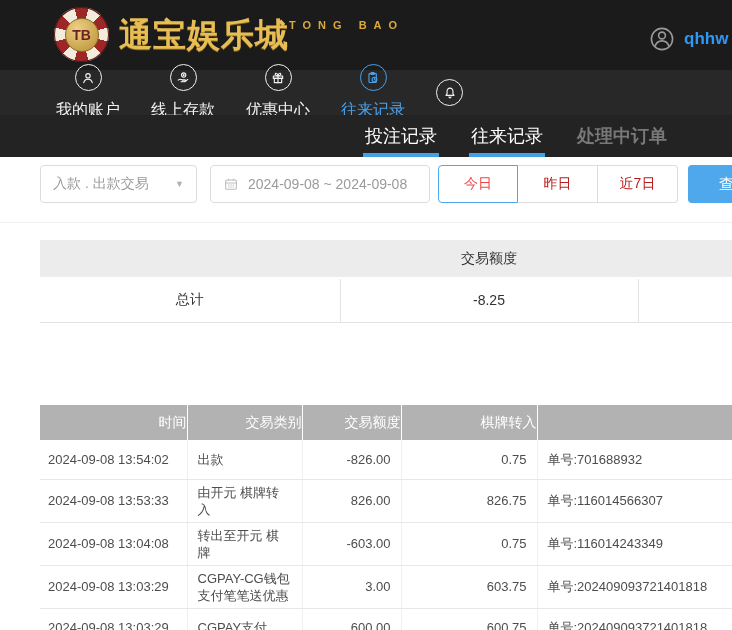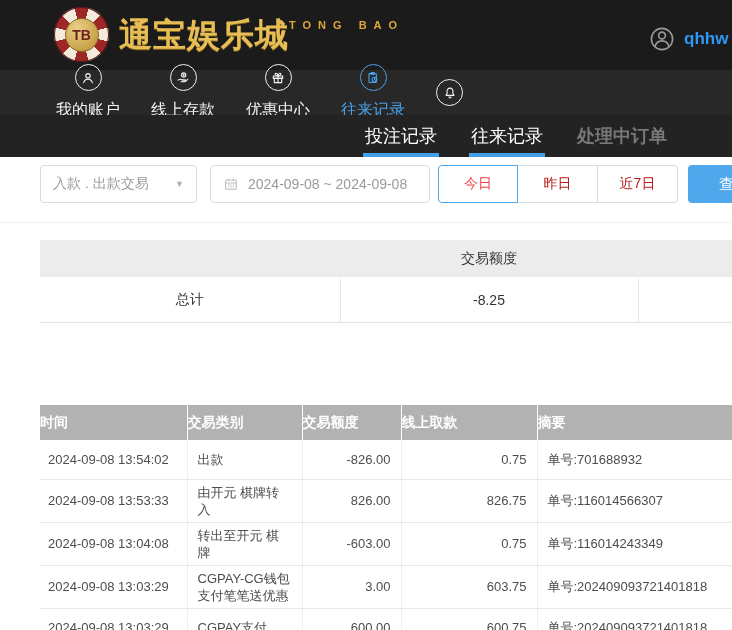--- a/index.html
+++ b/index.html
@@ -76,22 +76,22 @@
   .sum-table { position:absolute; left:40px; top:83px; width:800px; border-collapse:collapse;
                font-size:14px; color:#333; table-layout:fixed; }
   .sum-table th { background:#ececec; height:38px; font-weight:normal; text-align:center;
                   border-bottom:2px solid #fff; }
   .sum-table td { height:44px; text-align:center; border-bottom:1px solid #e3e3e3; }
   .sum-table td.vline { border-right:1px solid #e3e3e3; }
 
   
   .main-table { position:absolute; left:40px; top:248px; width:800px; border-collapse:collapse;
                 font-size:13px; color:#4d4d4d; table-layout:fixed; }
-  .main-table th { background:#b2b2b2; color:#fff; height:35px; font-weight:bold; font-size:14px;
-                   border-right:1px solid #fff; text-align:left; }
+  .main-table th { background:#b2b2b2; color:#fff; height:35px; font-weight:normal; font-size:14px;
+                   border-right:1px solid #fff; text-align:right; }
   .main-table th:last-child { border-right:none; }
   .main-table td { height:39px; padding:4px 10px; border-bottom:1px solid #e8e8e8;
                    border-right:1px solid #efefef; vertical-align:middle; line-height:17px; }
   .main-table td:last-child { border-right:none; }
   .main-table td.t-time { white-space:nowrap; padding-left:8px; padding-right:6px; }
   .main-table td.t-num { text-align:right; white-space:nowrap; }
   .main-table td.t-note { white-space:nowrap; }
 </style>
 </head>
 <body>
@@ -248,21 +248,21 @@
           <col style="width:115px">
           <col style="width:99px">
           <col style="width:136px">
           <col style="width:303px">
         </colgroup>
       <thead>
         <tr>
           <th>时间</th>
           <th>交易类别</th>
           <th>交易额度</th>
-          <th>线上取款</th>
+          <th>棋牌转入</th>
           <th>摘要</th>
         </tr>
       </thead>
       <tbody>
         <tr>
           <td class="t-time">2024-09-08 13:54:02</td>
           <td>出款</td>
           <td class="t-num">-826.00</td>
           <td class="t-num">0.75</td>
           <td class="t-note">单号:701688932</td>

